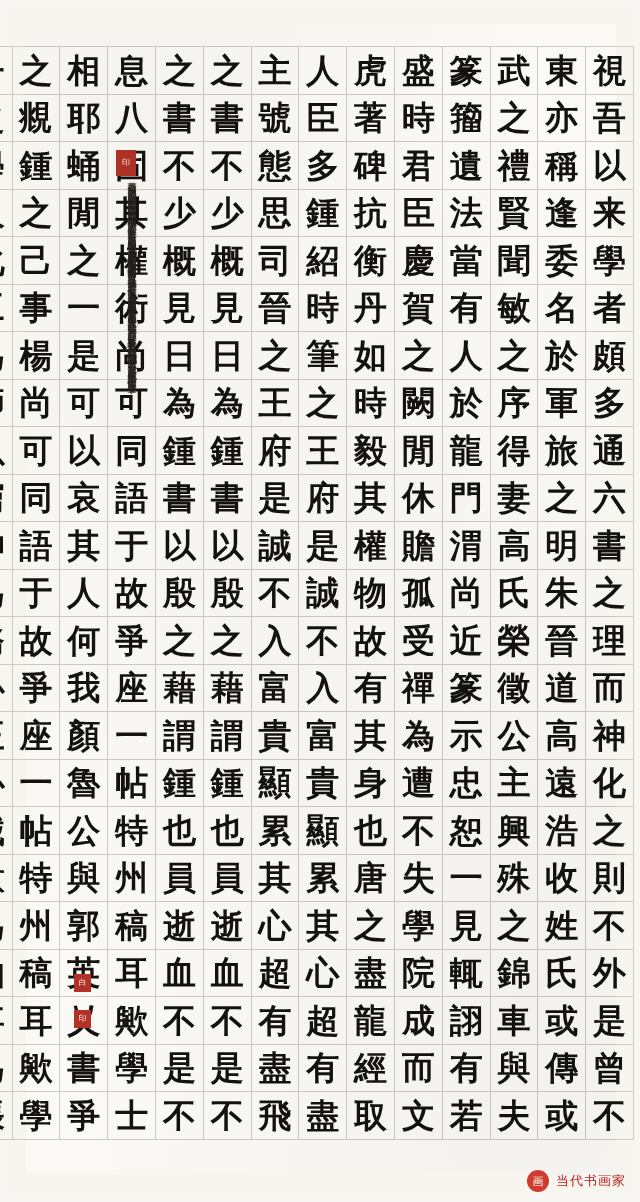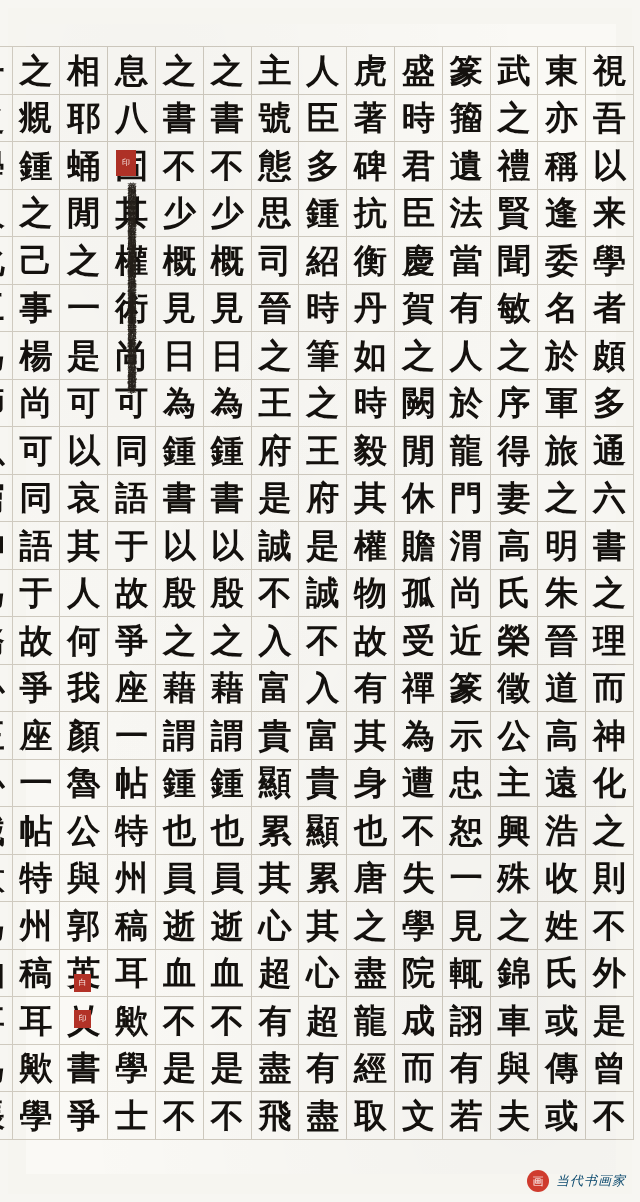--- a/index.html
+++ b/index.html
@@ -137,24 +137,23 @@
     background: #cf3b2e;
     color: #fff;
     font-size: 11px;
     display: flex;
     align-items: center;
     justify-content: center;
     font-family: "Liberation Sans", sans-serif;
   }
   .wm-text {
     font-size: 13px;
-    color: #0c4a6e;
+    color: #b91c1c;
     font-family: "Liberation Sans", sans-serif;
     letter-spacing: 1px;
-    font-style: italic;
   }
 
   .grain {
     position: absolute;
     left: 0; top: 0; right: 0; bottom: 0;
     pointer-events: none;
     background:
       radial-gradient(ellipse at 20% 10%, rgba(0,0,0,0.025), transparent 60%),
       radial-gradient(ellipse at 85% 85%, rgba(0,0,0,0.03), transparent 65%);
   }

